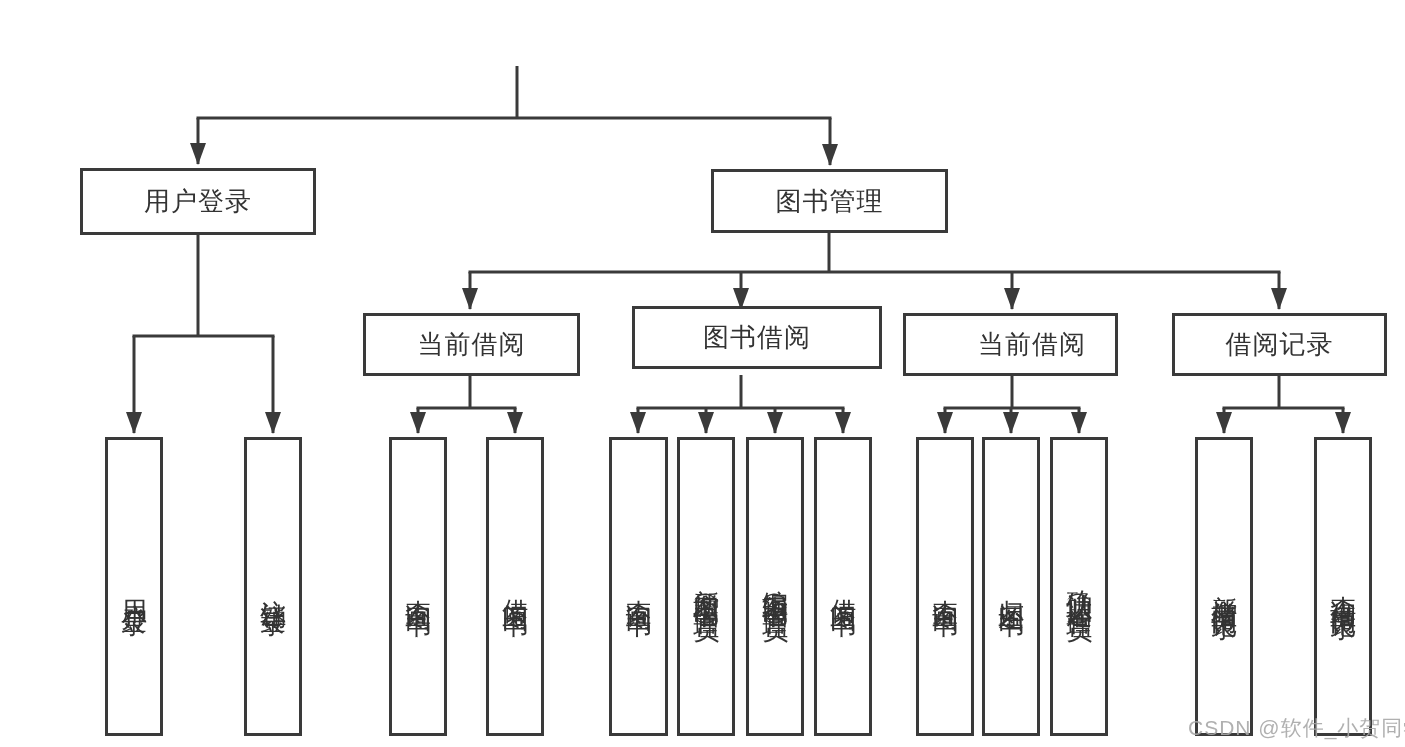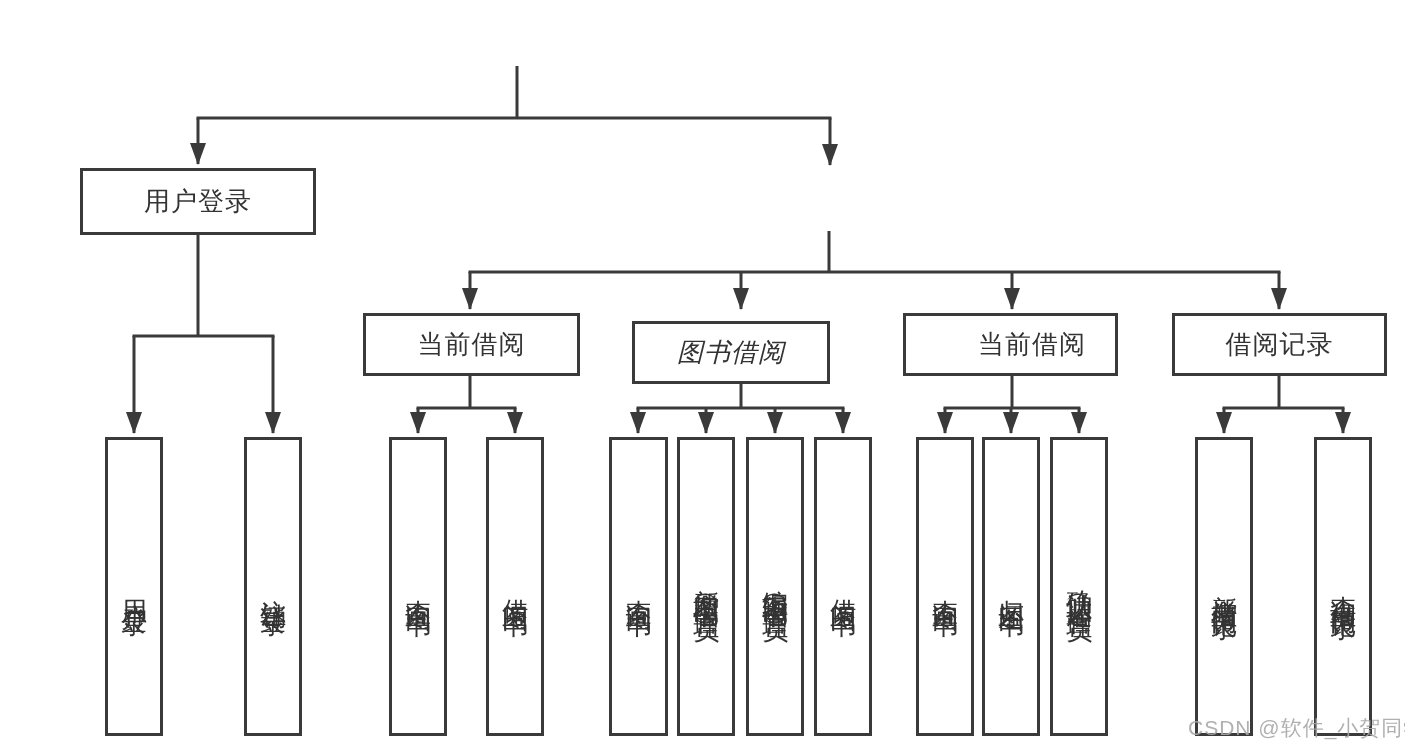--- a/index.html
+++ b/index.html
@@ -132,23 +132,24 @@
         <path d="M1279,375 V408"></path>
         <path d="M1222.5,408 H1344.5"></path>
         <path d="M1224,408 V433" marker-end="url(#arrow)"></path>
         <path d="M1343,408 V433" marker-end="url(#arrow)"></path>
       </g>
     </g>
   </svg>
 
 
   <div class="node" style="left:80px; top:168px; width:236px; height:67px;">用户登录</div>
+  <div class="node" style="left:711px; top:169px; width:237px; height:64px;">图书管理</div>
 
   <div class="node" style="left:363px; top:313px; width:217px; height:63px;">当前借阅</div>
-  <div class="node" style="left:632px; top:321px; width:198px; height:63px;font-style:italic;">图书借阅</div>
+  <div class="node" style="left:632px; top:306px; width:250px; height:63px;">图书借阅</div>
   <div class="node" style="left:903px; top:313px; width:215px; height:63px;padding-left:43px;">当前借阅</div>
   <div class="node" style="left:1172px; top:313px; width:215px; height:63px;">借阅记录</div>
 
   <div class="leaf" style="left:105px; width:58px;">
     <span class="vtext">用户登录</span>
   </div>
   <div class="leaf" style="left:244px; width:58px;">
     <span class="vtext">注销登录</span>
   </div>
   <div class="leaf" style="left:389px; width:58px;">

